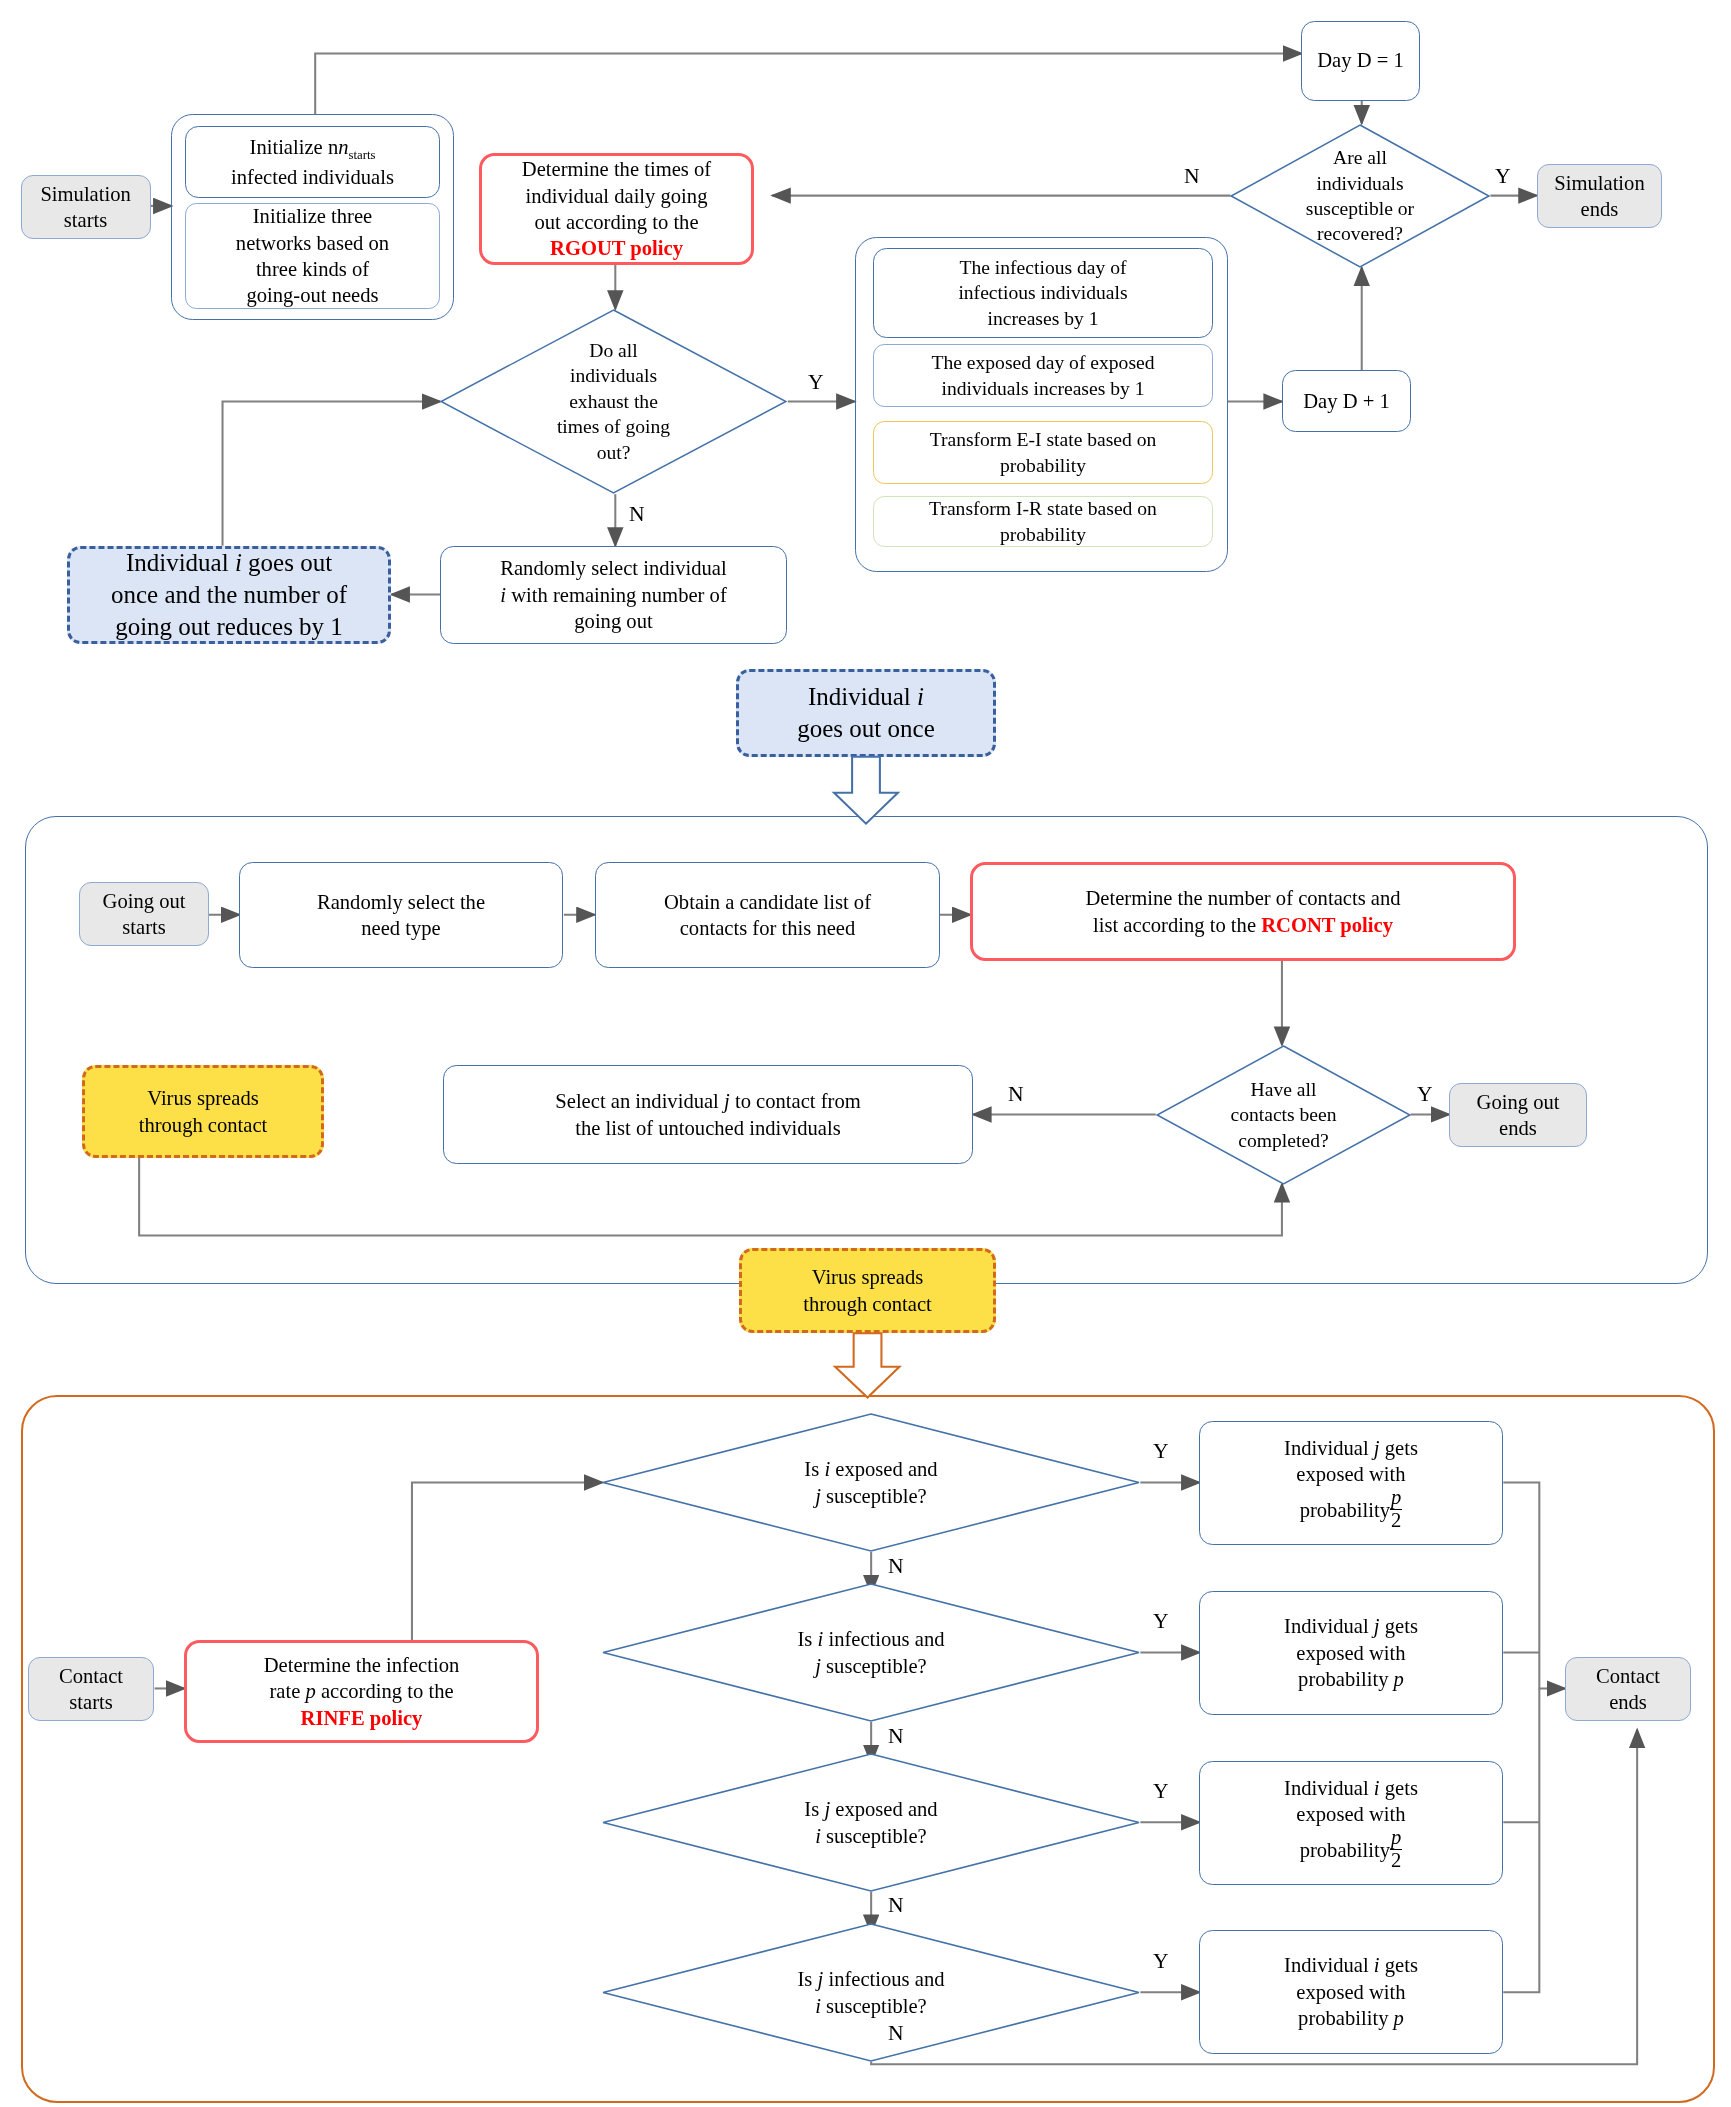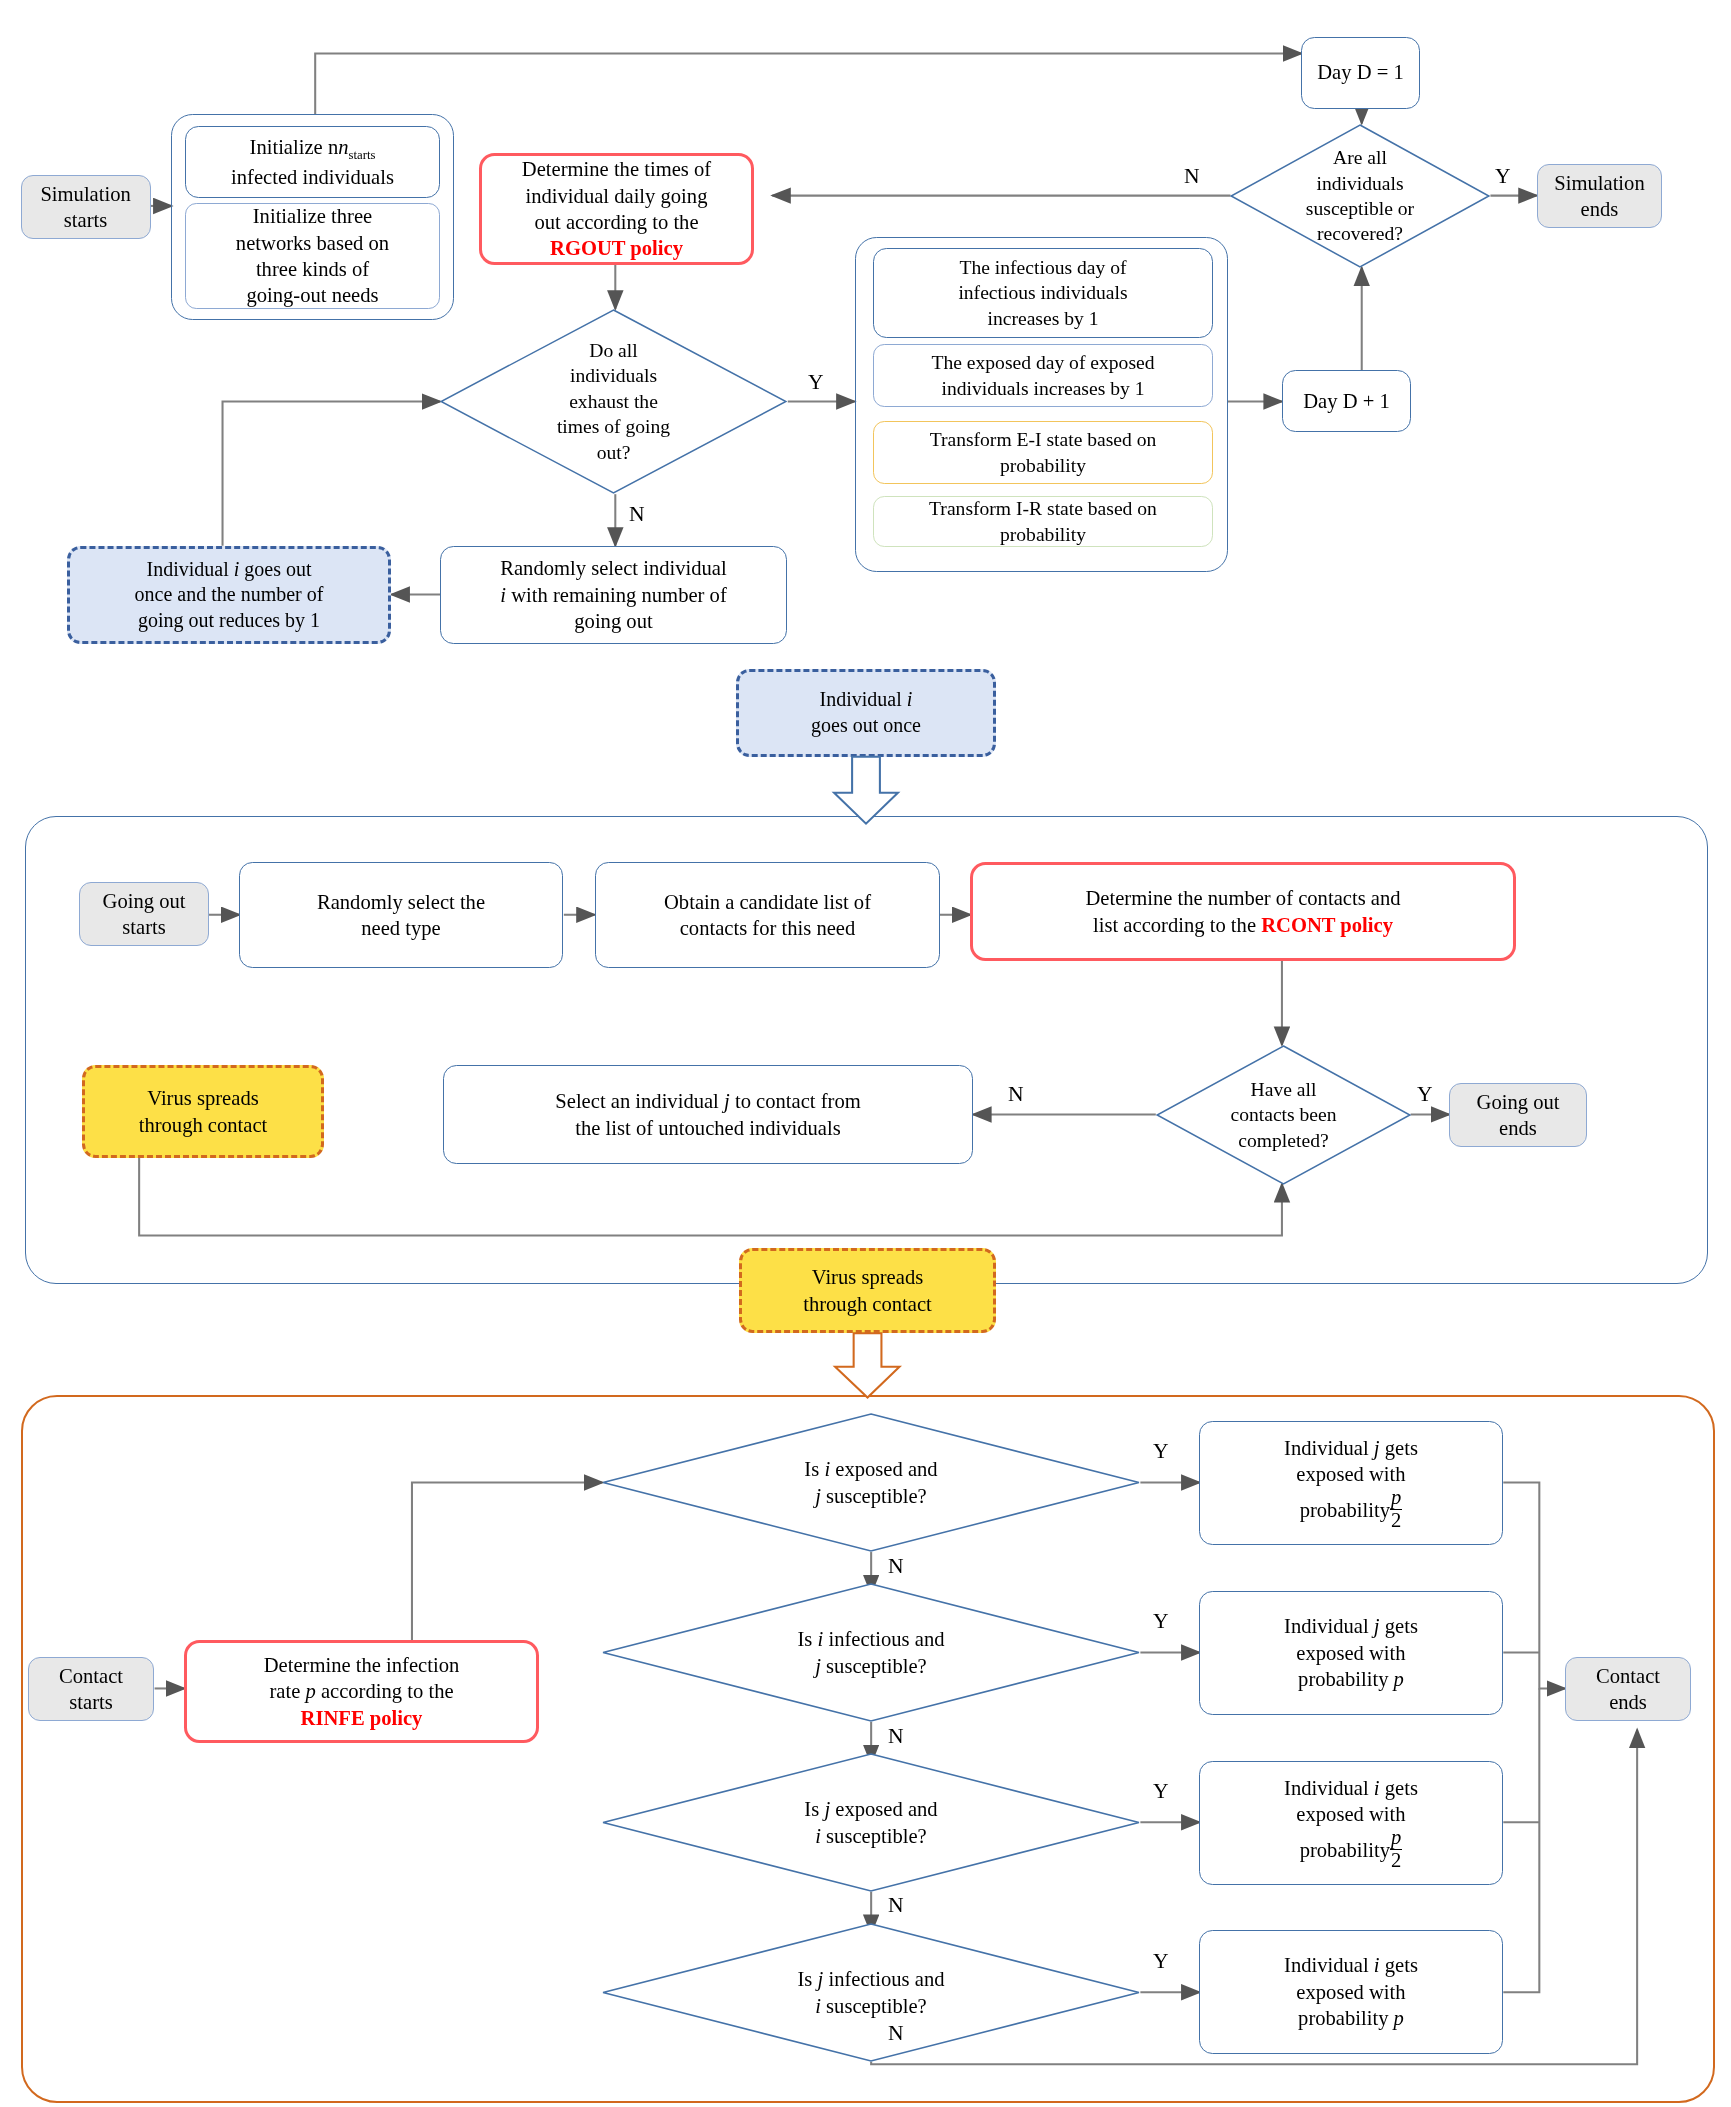--- a/index.html
+++ b/index.html
@@ -13,21 +13,21 @@
         justify-content:center;text-align:center;line-height:1.28;}
   .node .txt{display:block;padding:0 4.1px;}
 
   
   .term{background:#e8e8e8;border:1.5px solid #8ea9d3;border-radius:12px;font-size:20.6px;}
   .proc{background:#ffffff;border:1.5px solid #4472a8;border-radius:13.4px;font-size:20.6px;}
   .proc-thin{background:#ffffff;border:1.5px solid #8ea9d3;border-radius:11.3px;font-size:20.6px;}
   .proc-red{background:#ffffff;border:3.6px solid #ff5a5f;border-radius:15.4px;font-size:20.6px;}
   .proc-yellow{background:#ffffff;border:1.5px solid #f2c55c;border-radius:11.3px;font-size:20.6px;}
   .proc-green{background:#ffffff;border:1.5px solid #cfe3bd;border-radius:11.3px;font-size:20.6px;}
-  .dash-blue{background:#dce5f5;border:3.6px dashed #3a5f9e;border-radius:13.4px;font-size:20px;}
+  .dash-blue{background:#dce5f5;border:3.6px dashed #3a5f9e;border-radius:13.4px;font-size:25px;}
   .dash-orange{background:#fde047;border:3.6px dashed #d2691e;border-radius:13.4px;font-size:20.6px;}
 
   .group-blue{background:transparent;border:1.5px solid #4472a8;border-radius:31px;}
   .group-blue-in{background:transparent;border:1.5px solid #4472a8;border-radius:21.6px;}
   .group-orange{background:transparent;border:2.1px solid #d2691e;border-radius:36px;}
 
   .diamond{position:absolute;}
   .diamond svg{position:absolute;left:0;top:0;}
   .diamond .dtext{position:absolute;left:0;top:0;width:100%;height:100%;
                   display:flex;align-items:center;justify-content:center;
@@ -148,21 +148,21 @@
 
   <div class="node proc-red" style="left:479px;top:129px;width:275px;height:112px;margin-top:24px;">
     <span class="txt">
       <span style="white-space:pre-line">Determine the times of
 individual daily going
 out according to the</span><br>
       <span class="red">RGOUT policy</span>
     </span>
   </div>
 
-  <div class="node proc" style="left:1301px;top:20.6px;width:119px;height:72px;margin-top:16px;">
+  <div class="node proc" style="left:1301px;top:20.6px;width:119px;height:80px;">
     <span class="txt">Day D = 1</span>
   </div>
 
   <div class="diamond" style="left:1230px;top:124px;width:260px;height:144px;">
     <svg width="260" height="144" viewBox="0 0 505 280">
       <polygon points="252.5,2 503,140 252.5,278 2,140" fill="#ffffff" stroke="#4472a8" stroke-width="3"></polygon>
     </svg>
     <div class="dtext" style="white-space:pre-line;font-size:19.6px">Are all
 individuals
 susceptible or

